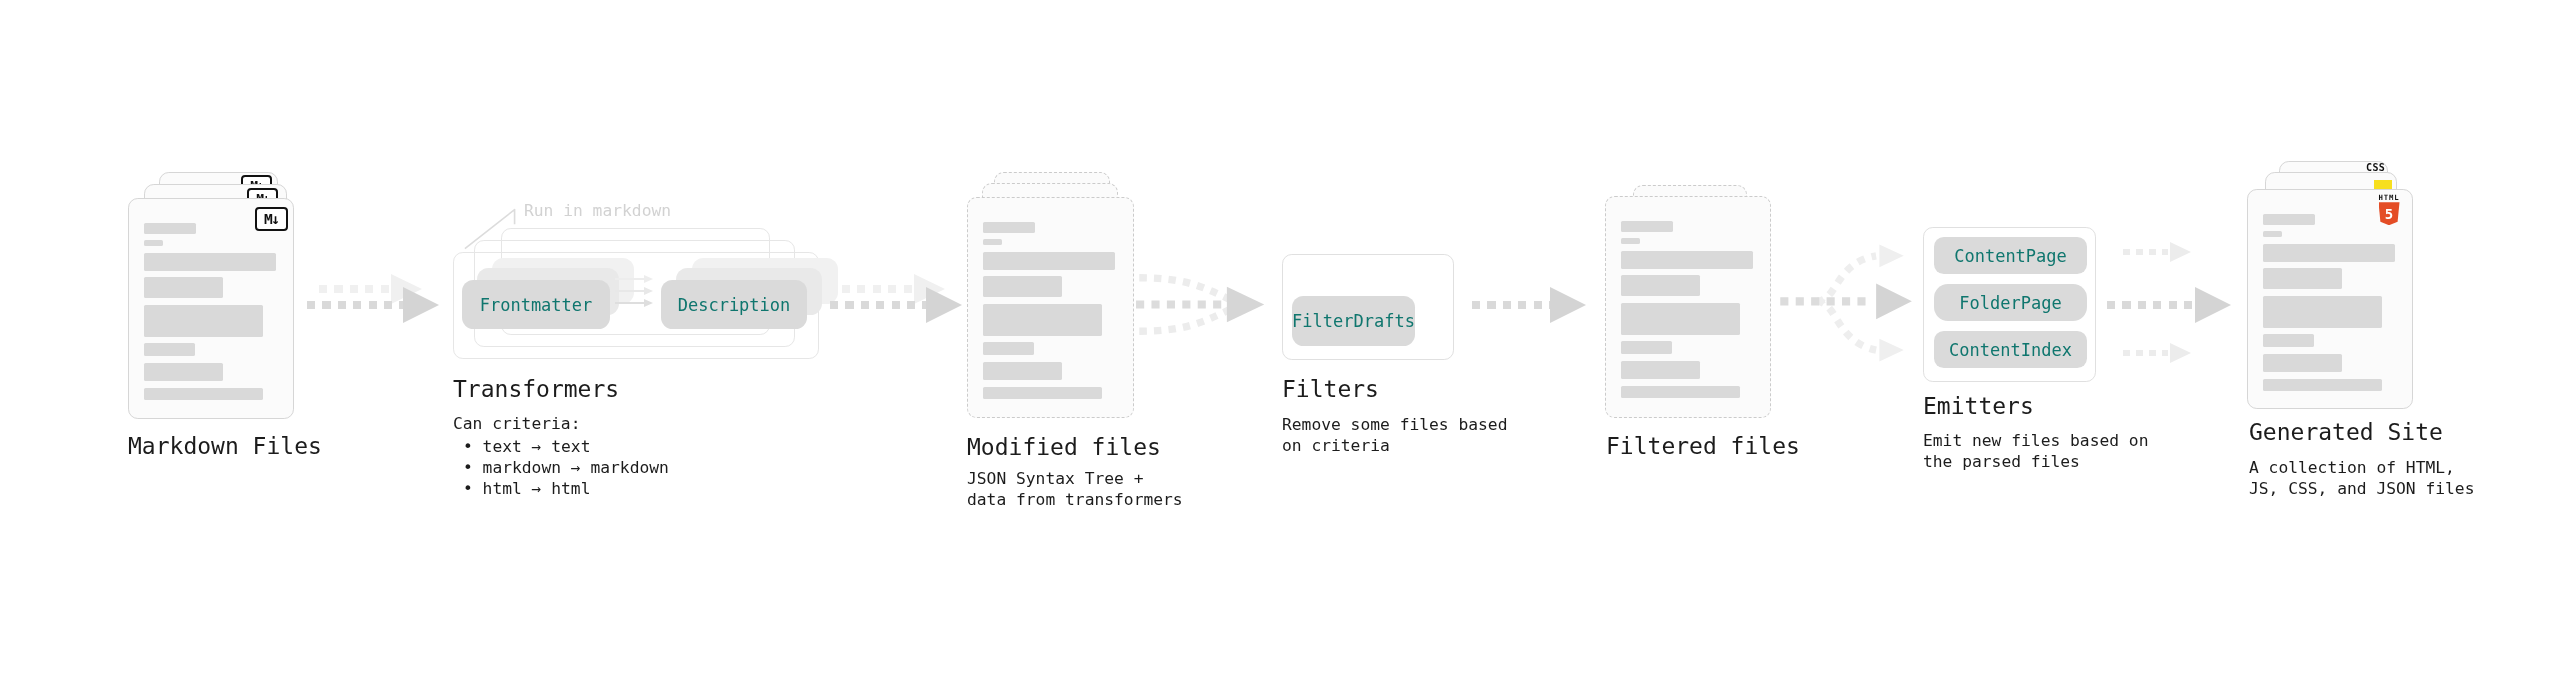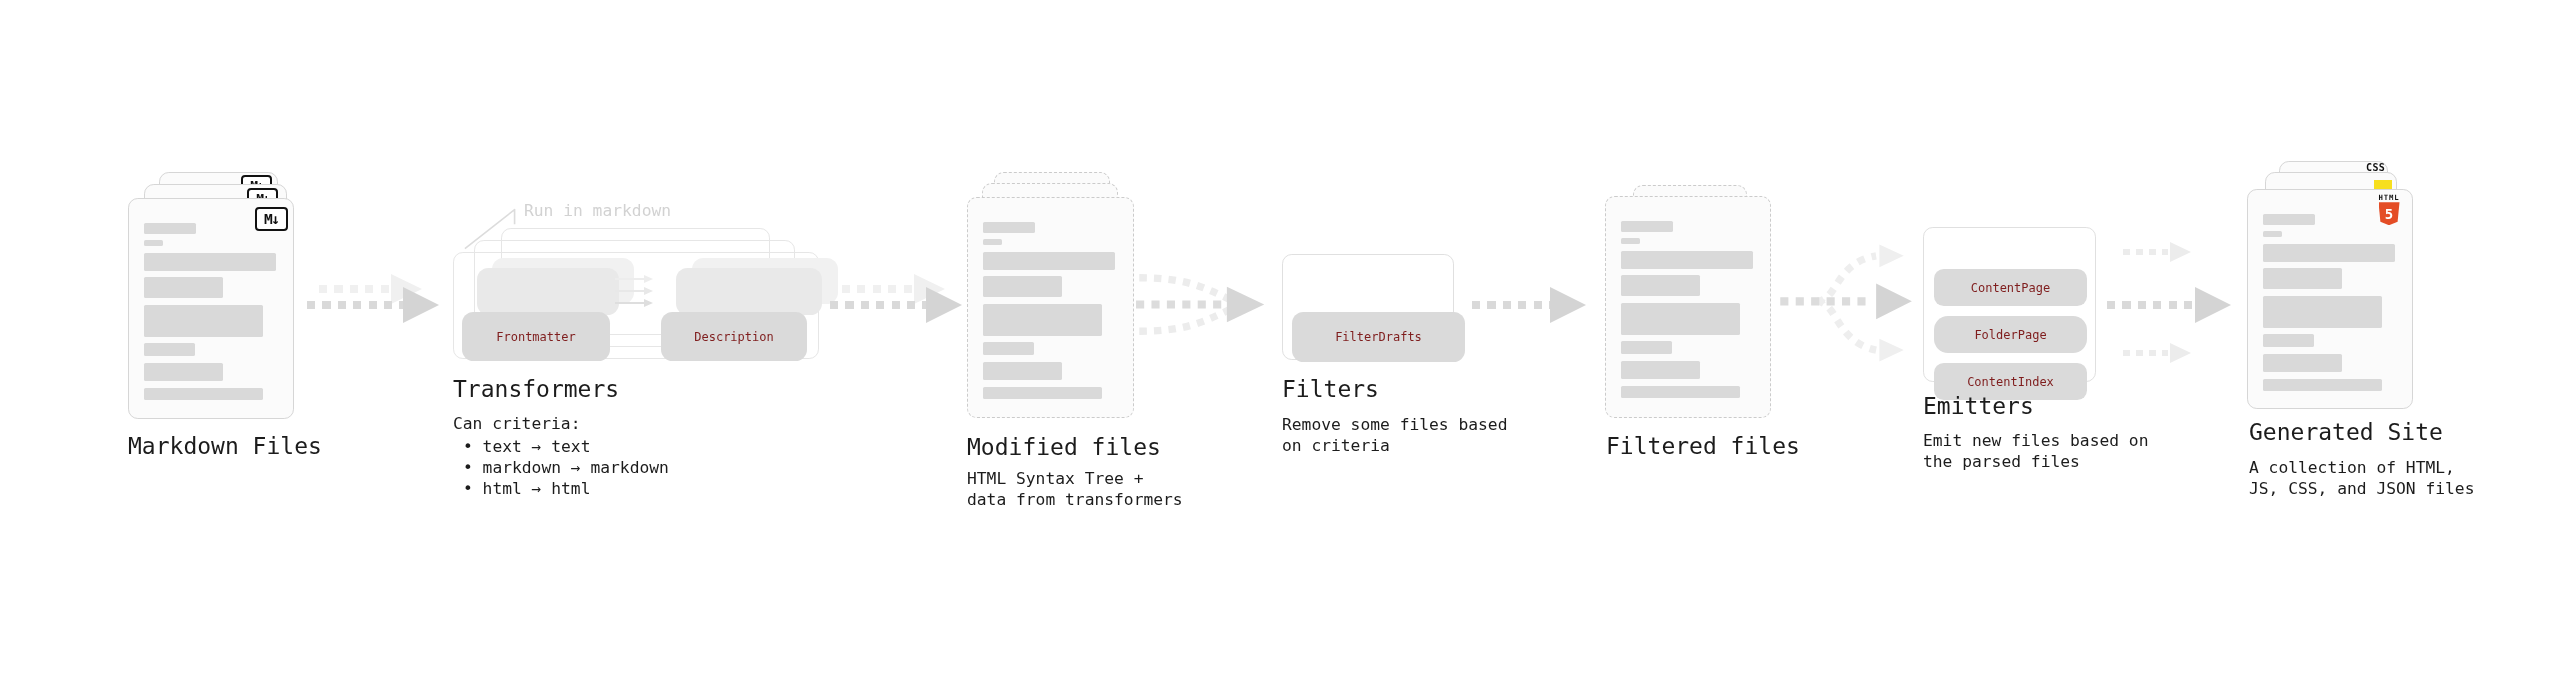--- a/index.html
+++ b/index.html
@@ -25,21 +25,21 @@
                  display:flex;align-items:center;justify-content:center;
                  clip-path:polygon(0 0,100% 0,91% 85%,50% 100%,9% 85%);}
   .cssb{position:absolute;width:18px;text-align:center;}
   .cssb .t{font-size:10px;font-weight:bold;color:#111;line-height:6.5px;letter-spacing:0.4px;}
   .cssb .u{height:2.4px;background:#2d53e5;margin-top:0.8px;border-radius:0.8px;}
   .jsb{position:absolute;width:18px;height:9px;background:#f7df1e;}
 
   
   .container-outline{position:absolute;border:1.6px solid #e6e6e6;border-radius:9.8px;box-sizing:border-box;background:transparent;}
   .gbox{position:absolute;background:#dadada;border-radius:11.4px;display:flex;align-items:center;justify-content:center;
-        font-size:12px;color:#7f1d1d;margin-top:32px;}
+        font-size:17px;color:#0f766e;}
   .ghost{position:absolute;border-radius:11.4px;}
 
   
   .stage-title{position:absolute;font-size:23px;line-height:28px;color:#1c1c1c;white-space:nowrap;}
   .body-text{position:absolute;font-size:16.3px;line-height:21px;color:#1c1c1c;white-space:pre-line;}
   .annotation{position:absolute;font-size:16.3px;color:#d2d2d2;white-space:nowrap;}
 
   
   .farrow{position:absolute;display:flex;align-items:center;}
   .farrow .dashes{height:8.1px;background:repeating-linear-gradient(90deg,#d9d9d9 0 8.1px,transparent 8.1px 15.4px);}
@@ -156,34 +156,34 @@
         <div class="bar" style="width:18.7px;height:5.7px"></div>
         <div class="bar" style="width:132px;height:18px"></div>
         <div class="bar" style="width:79px;height:21px"></div>
         <div class="bar" style="width:119px;height:32px"></div>
         <div class="bar" style="width:51px;height:13px"></div>
         <div class="bar" style="width:79px;height:18.7px"></div>
         <div class="bar" style="width:119px;height:12.2px"></div>
       </div>
     </div>
     <div class="stage-title" style="left:967px;top:433px;">Modified files</div>
-    <div class="body-text" style="left:967px;top:468px;">HTML Syntax Tree +
+    <div class="body-text" style="left:967px;top:468px;">JSON Syntax Tree +
 data from transformers</div>
   </div>
 
   <svg style="left:1136px;top:268px;" width="138" height="73" viewBox="0 0 170 90">
     <path d="M 4,12 C 58,12 80,22 114,38" fill="none" stroke="#ececec" stroke-width="9" stroke-dasharray="9 9"></path>
     <path d="M 4,78 C 58,78 80,68 114,52" fill="none" stroke="#ececec" stroke-width="9" stroke-dasharray="9 9"></path>
     <line x1="0" y1="45" x2="108" y2="45" stroke="#dcdcdc" stroke-width="10" stroke-dasharray="10 9"></line>
     <polygon points="112,23 158,45 112,67" fill="#d6d6d6"></polygon>
   </svg>
 
   <div>
     <div class="container-outline" style="left:1282px;top:254px;width:172px;height:106px;border-color:#e0e0e0;"></div>
-    <div class="gbox" style="left:1292px;top:280px;width:173px;height:50px;">FilterDrafts</div>
+    <div class="gbox" style="left:1292px;top:296px;width:123px;height:50px;">FilterDrafts</div>
     <div class="stage-title" style="left:1282px;top:375px;">Filters</div>
     <div class="body-text" style="left:1282px;top:414px;">Remove some files based
 on criteria</div>
   </div>
 
   <div class="farrow" style="left:1472px;top:287px;">
     <div class="dashes" style="width:78px;"></div>
     <div class="head"></div>
   </div>
 

